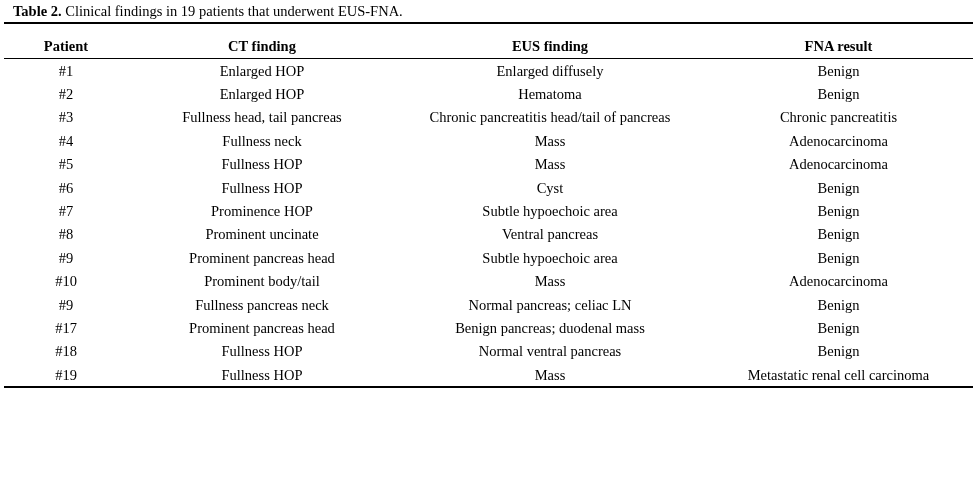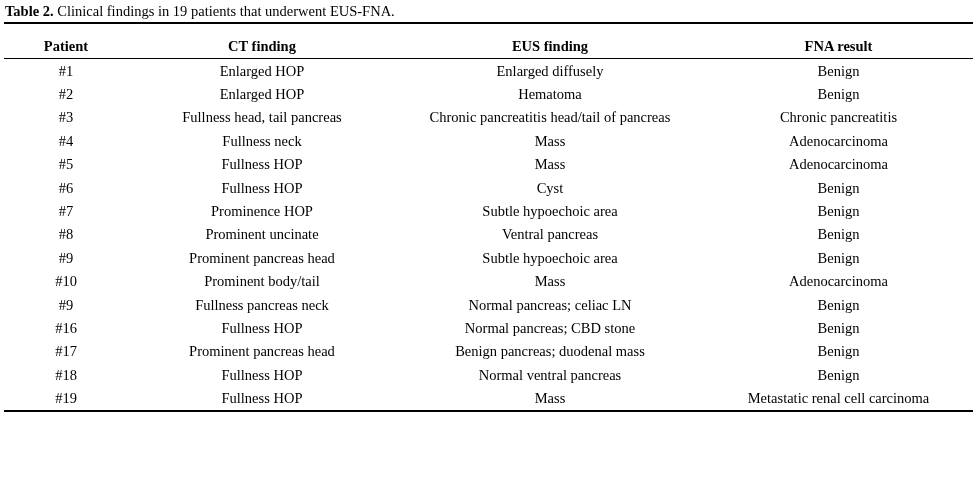--- a/index.html
+++ b/index.html
@@ -22,20 +22,21 @@
     padding: 0;
   }
   .caption {
     font-size: 14.5px;
     line-height: 20px;
     padding: 1px 0 1px 5px;
     white-space: nowrap;
   }
   .caption .caption-label {
     font-weight: bold;
+    margin-left: 8px;
   }
   table.findings {
     width: 969px;
     margin: 0 4px 0 4px;
     border-collapse: collapse;
     table-layout: fixed;
     font-size: 14.5px;
   }
   table.findings thead tr {
     border-top: 2.2px solid #000;
@@ -150,26 +151,20 @@
           <td>Mass</td>
           <td>Adenocarcinoma</td>
         </tr>
         <tr>
           <td>#9</td>
           <td>Fullness pancreas neck</td>
           <td>Normal pancreas; celiac LN</td>
           <td>Benign</td>
         </tr>
         <tr>
-          <td>#16</td>
-          <td>Fullness HOP</td>
-          <td>Normal pancreas; CBD stone</td>
-          <td>Benign</td>
-        </tr>
-        <tr>
           <td>#17</td>
           <td>Prominent pancreas head</td>
           <td>Benign pancreas; duodenal mass</td>
           <td>Benign</td>
         </tr>
         <tr>
           <td>#18</td>
           <td>Fullness HOP</td>
           <td>Normal ventral pancreas</td>
           <td>Benign</td>

